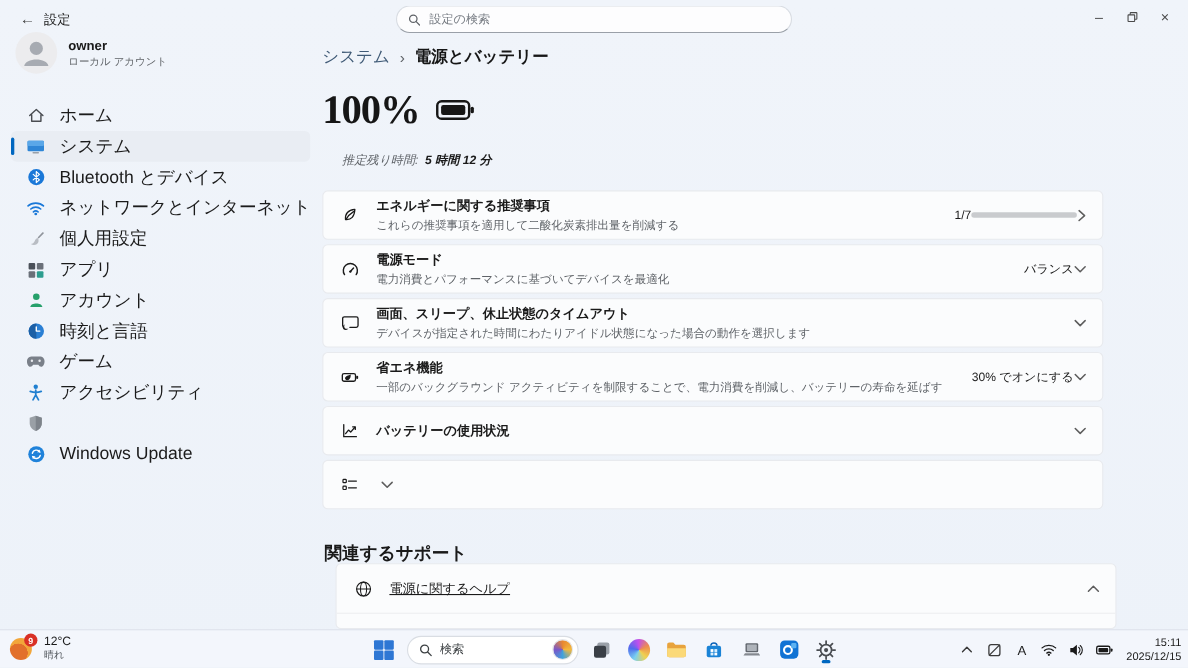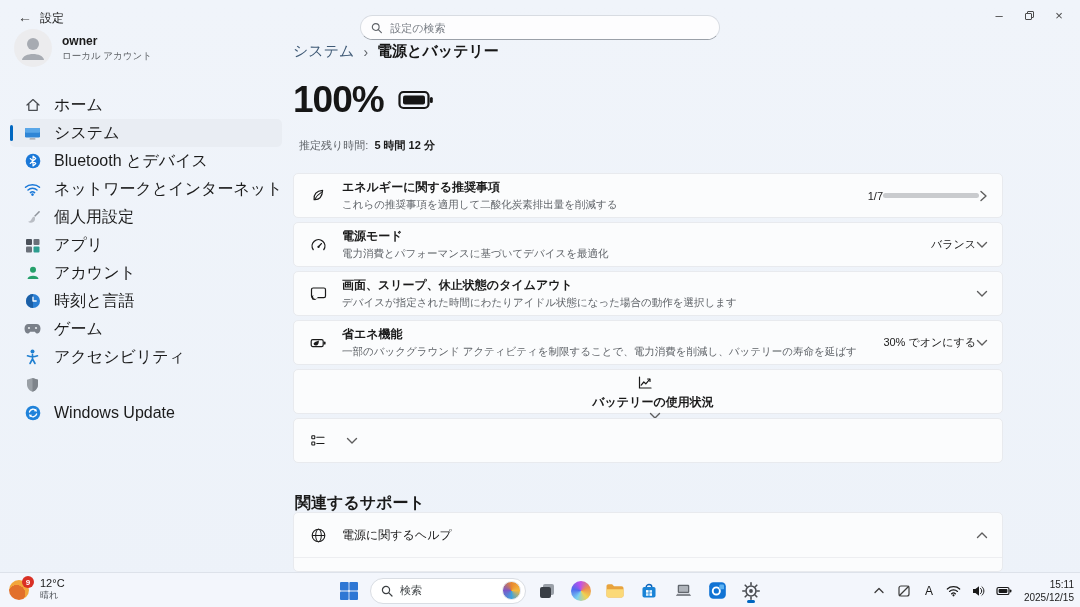--- a/index.html
+++ b/index.html
@@ -4,21 +4,21 @@
 <style>
   * { margin:0; padding:0; box-sizing:border-box; }
   html,body { width:1080px; height:607px; overflow:hidden; }
   body { font-family:"Liberation Sans","DejaVu Sans",sans-serif; background:#eef3f9; color:#1a1a1a; }
   .screen { position:relative; width:1080px; height:607px; background:linear-gradient(180deg,#f0f4fa 0%,#edf2f9 100%); }
 
   
   .titlebar { position:absolute; top:0; left:0; width:1080px; height:34px; }
   .back-btn { position:absolute; left:14px; top:7px; width:22px; height:20px; font-size:14px; color:#3a3a3a; text-align:center; line-height:20px; cursor:default; }
   .app-title { position:absolute; left:40px; top:10px; font-size:12px; color:#1a1a1a; }
-  .searchbox { position:absolute; left:360px; top:15px; width:360px; height:25px; background:#fdfdfe; border:1px solid #d8dce2; border-bottom:1px solid #9aa0a8; border-radius:13px; display:flex; align-items:center; padding:0 10px; }
+  .searchbox { position:absolute; left:360px; top:5px; width:360px; height:25px; background:#fdfdfe; border:1px solid #d8dce2; border-bottom:1px solid #9aa0a8; border-radius:13px; display:flex; align-items:center; padding:0 10px; }
   .searchbox input { border:none; outline:none; background:transparent; font-size:11px; color:#444; width:100%; margin-left:8px; font-family:inherit; }
   .searchbox input::placeholder { color:#767b82; }
   .win-controls { position:absolute; right:6px; top:0; display:flex; }
   .win-btn { width:30px; height:30px; display:flex; align-items:center; justify-content:center; font-size:13px; color:#4a4a4a; }
   .restore-glyph { width:9px; height:9px; position:relative; }
   .restore-glyph span { position:absolute; border:1px solid #4a4a4a; }
   .restore-glyph .r-back { width:7px; height:7px; left:2px; top:0; border-radius:1px; }
   .restore-glyph .r-front { width:7px; height:7px; left:0; top:2px; background:#f0f4fa; border-radius:1px; }
 
   
@@ -35,43 +35,43 @@
   .ni-icon { width:17px; height:17px; display:flex; align-items:center; justify-content:center; flex:0 0 17px; }
   .ni-label { margin-left:13px; font-size:16px; color:#1b1b1b; white-space:nowrap; }
 
   
   .main { position:absolute; left:293px; top:34px; width:710px; }
   .breadcrumb { position:absolute; top:8px; left:0; display:flex; align-items:center; }
   .bc-root { font-size:15px; color:#3f5a76; }
   .bc-sep { font-size:14px; color:#5f6368; margin:0 9px; }
   .bc-current { font-size:15px; font-weight:700; color:#161616; }
   .hero { position:absolute; top:45px; left:0; display:flex; align-items:center; }
-  .hero-percent { font-size:37px; font-weight:700; letter-spacing:-1px; color:#161616; }
+  .hero-percent { font-size:37px; font-weight:700; letter-spacing:-1px; color:#161616;font-family:Liberation Serif, serif; }
   .hero-batt { margin-left:14px; margin-top:4px; }
-  .remaining { position:absolute; top:104px; left:6px; font-size:11px; }
+  .remaining { position:absolute; top:104px; left:18px; font-size:11px;font-style:italic; }
   .remaining .lab { color:#5f6368; }
   .remaining .val { color:#1a1a1a; font-weight:600; margin-left:3px; }
 
   .cards { position:absolute; top:139px; left:0; width:710px; }
   .card { position:relative; width:710px; height:45px; background:#fbfcfd; border:1px solid #e8eaee; border-radius:5px; margin-bottom:4px; display:flex; align-items:center; padding:0 14px 0 16px; }
-  .card.gap-before { margin-top:3px;flex-direction:column; }
+  .card.gap-before { margin-top:3px; }
   .card-icon { width:24px; flex:0 0 24px; display:flex; align-items:center; }
   .card-text { flex:1; min-width:0; margin-left:8px; }
   .card-title { font-size:12px; font-weight:600; color:#1a1a1a; white-space:nowrap; }
   .card-sub { font-size:10.5px; color:#5f6368; margin-top:2px; white-space:nowrap; }
   .card-sub:empty { display:none; }
   .card-right { display:flex; align-items:center; margin-left:12px; }
   .right-text { font-size:11px; color:#1b1b1b; white-space:nowrap; }
   .progress-label { font-size:11px; color:#1b1b1b; }
   .progress { width:96px; height:5px; border-radius:3px; background:#c9cbce; overflow:hidden; }
   .progress-fill { width:15%; height:100%; border-radius:3px; background:#0067c0; }
   .chev { display:flex; align-items:center; }
 
   .related-header { position:absolute; top:459px; left:2px; font-size:16px; font-weight:700; color:#1a1a1a; }
-  .help-card { position:absolute; top:478px; left:0; width:710px; height:60px; background:#fbfcfd; border:1px solid #e8eaee; border-radius:5px; padding:0 14px 15px 16px; }
+  .help-card { position:absolute; top:478px; left:12px; width:710px; height:60px; background:#fbfcfd; border:1px solid #e8eaee; border-radius:5px; padding:0 14px 15px 16px;text-decoration:underline; }
   .help-row { height:44px; display:flex; align-items:center; }
   .help-title { flex:1; font-size:12px; color:#1a1a1a; margin-left:8px; }
   .help-divider { height:1px; background:#edeef1; margin:0 -14px 0 -16px; }
   .partial-card { position:absolute; top:544px; left:0; width:710px; height:24px; background:#fbfcfd; border:1px solid #e8eaee; border-radius:5px; }
 
   
   .taskbar { position:absolute; left:0; top:572px; width:1080px; height:35px; background:rgba(243,246,252,0.97); border-top:1px solid #dde2ea; z-index:5; }
   .weather { position:absolute; left:8px; top:3px; display:flex; align-items:center; cursor:default; }
   .weather-icon { position:relative; width:26px; height:26px; }
   .sun { position:absolute; left:1px; top:4px; width:20px; height:20px; border-radius:50%; background:radial-gradient(circle at 38% 68%, #e2702b 0 46%, #f2a63a 47% 100%); }

